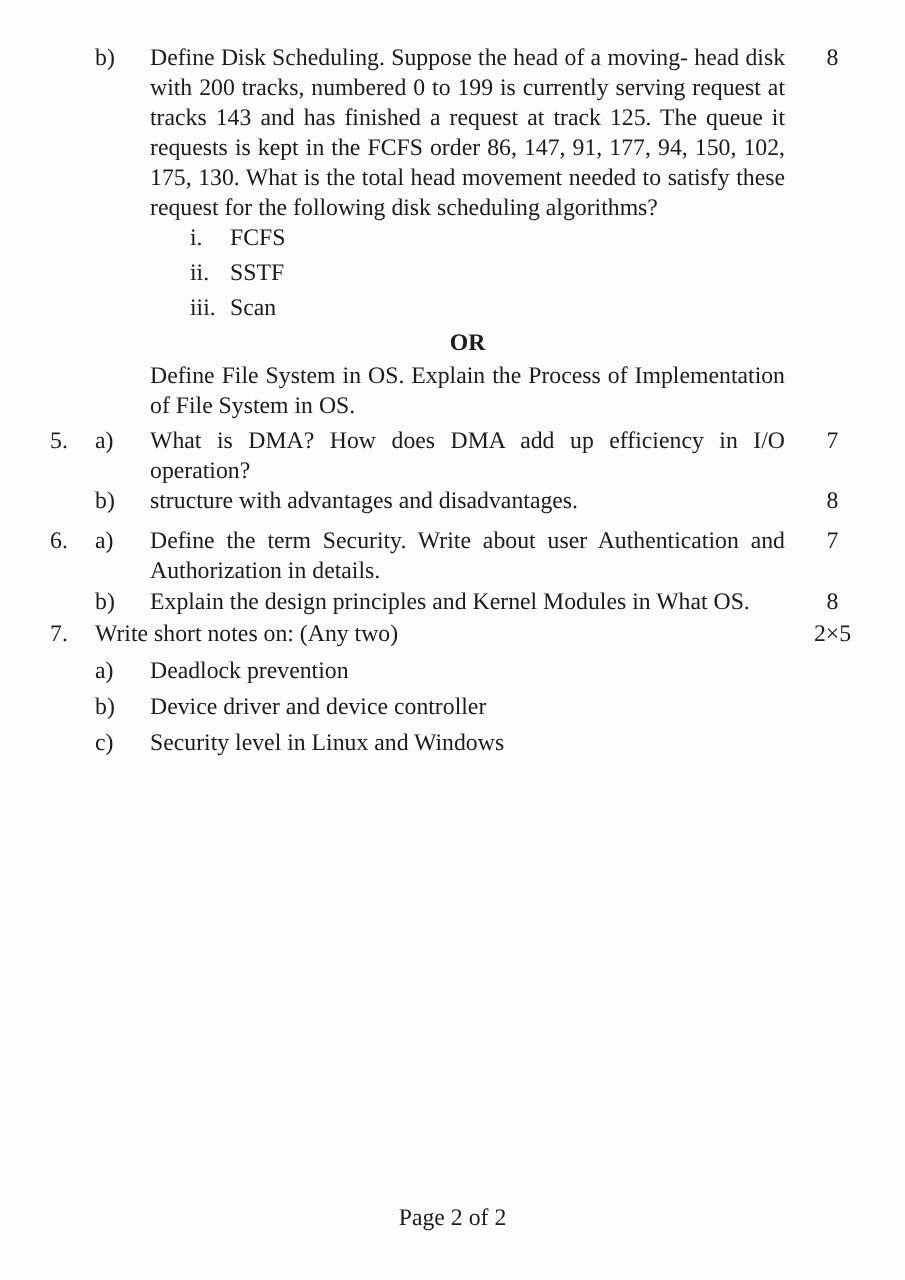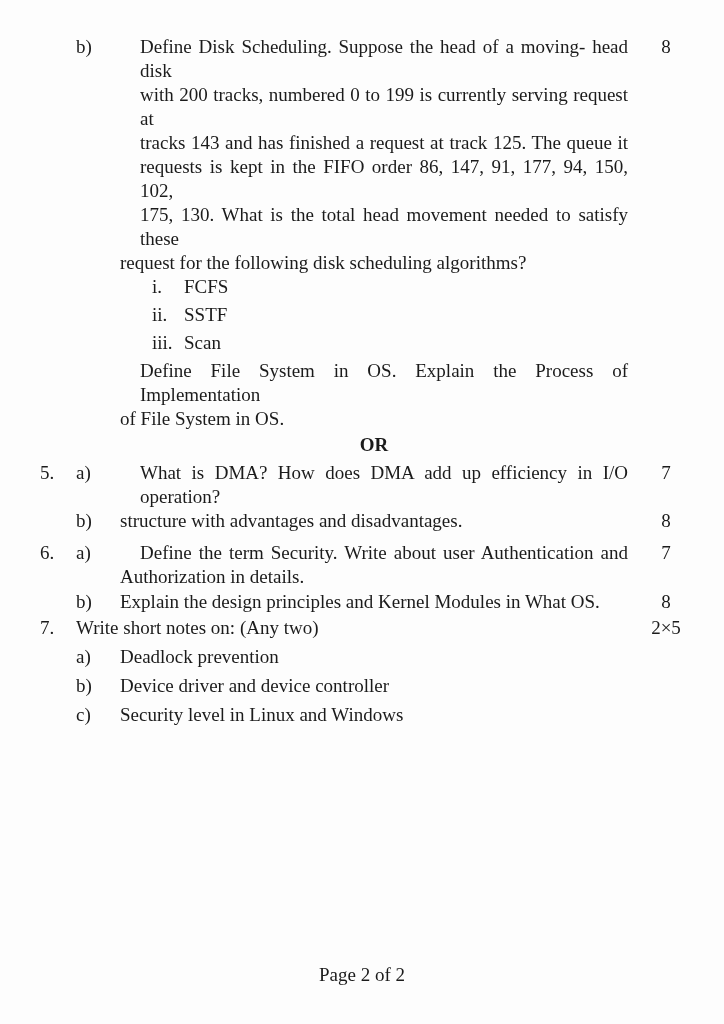--- a/index.html
+++ b/index.html
@@ -48,21 +48,20 @@
     min-width: 0;
   }
   .ln {
     line-height: 24px;
     text-align: left;
     white-space: normal;
   }
   .ln.j {
     text-align: justify;
     text-align-last: justify;
-    margin-left: 20px;
   }
   
   .roman-list {
     padding-left: 152px;
     margin-top: 0;
   }
   .roman-item {
     display: grid;
     grid-template-columns: 32px auto;
     line-height: 24px;
@@ -111,21 +110,21 @@
 <div class="sheet">
   <div class="content">
 
     <div class="qrow">
       <div class="cell-num"></div>
       <div class="cell-letter">b)</div>
       <div class="cell-text">
         <div class="ln j">Define Disk Scheduling. Suppose the head of a moving- head disk</div>
         <div class="ln j">with 200 tracks, numbered 0 to 199 is currently serving request at</div>
         <div class="ln j">tracks  143 and has finished a request at track 125. The queue it</div>
-        <div class="ln j">requests is kept in the FIFO order 86, 147, 91, 177, 94,  150, 102,</div>
+        <div class="ln j">requests is kept in the FCFS order 86, 147, 91, 177, 94,  150, 102,</div>
         <div class="ln j">175, 130. What is the total head movement needed to satisfy these</div>
         <div class="ln">request for the following disk scheduling algorithms?</div>
       </div>
       <div class="cell-marks">8</div>
     </div>
 
     <div class="roman-list">
       <div class="roman-item">
         <span>i.</span>
         <span>FCFS</span>
@@ -133,34 +132,34 @@
       <div class="roman-item">
         <span>ii.</span>
         <span>SSTF</span>
       </div>
       <div class="roman-item">
         <span>iii.</span>
         <span>Scan</span>
       </div>
     </div>
 
+    <div class="qrow or-row">
+      <div class="cell-num"></div>
+      <div class="cell-letter"></div>
+      <div class="cell-text">OR</div>
+      <div class="cell-marks"></div>
+    </div>
+
     <div class="qrow mt2">
       <div class="cell-num"></div>
       <div class="cell-letter"></div>
       <div class="cell-text">
         <div class="ln j">Define File System in OS. Explain the Process of Implementation</div>
         <div class="ln">of File System in OS.</div>
       </div>
-      <div class="cell-marks"></div>
-    </div>
-
-    <div class="qrow or-row">
-      <div class="cell-num"></div>
-      <div class="cell-letter"></div>
-      <div class="cell-text">OR</div>
       <div class="cell-marks"></div>
     </div>
 
     <div class="qrow mt4">
       <div class="cell-num">5.</div>
       <div class="cell-letter">a)</div>
       <div class="cell-text">
         <div class="ln j">What is DMA? How does DMA add up efficiency in I/O operation?</div>
       </div>
       <div class="cell-marks">7</div>

